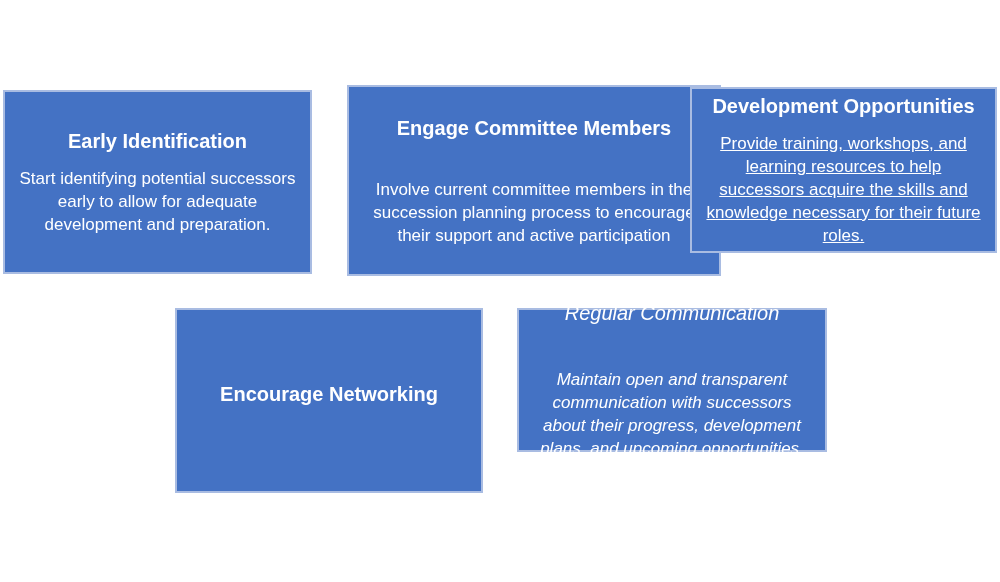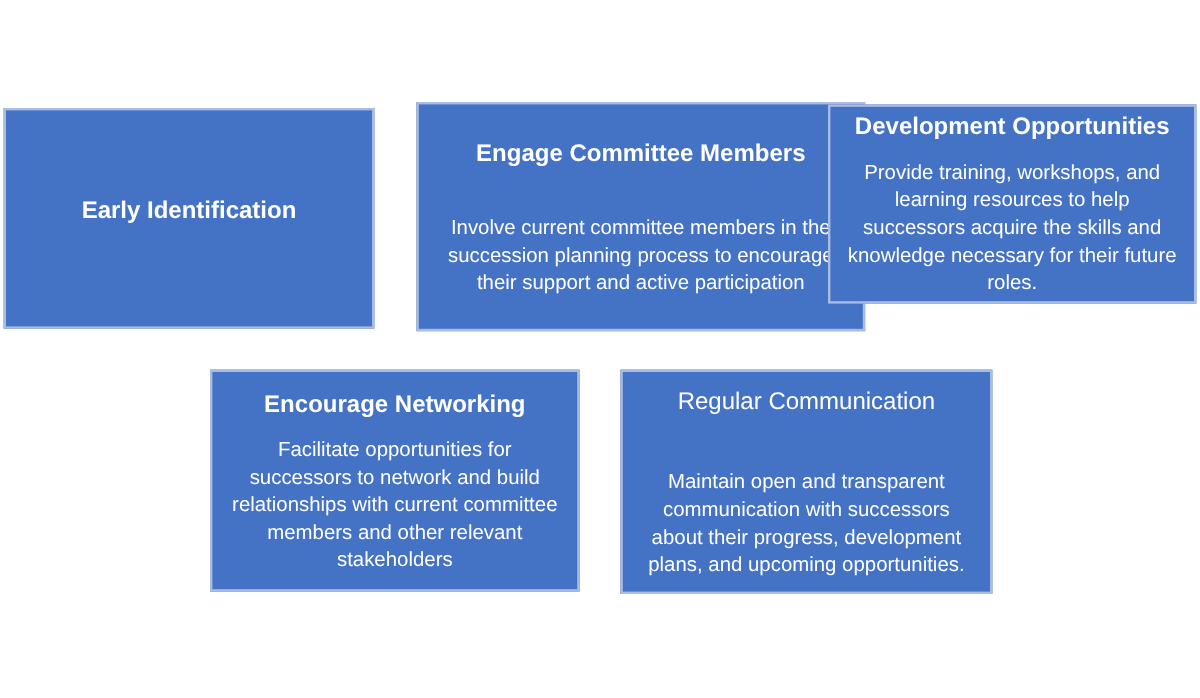--- a/index.html
+++ b/index.html
@@ -40,47 +40,47 @@
   .card-body {
     font-size: 17px;
     line-height: 23px;
     margin: 0;
   }
   
   .card-1 { left: 3px;   top: 90px;  width: 309px; height: 184px; }
   .card-2 { left: 347px; top: 85px;  width: 374px; height: 191px; }
   .card-3 { left: 690px; top: 87px;  width: 307px; height: 166px; }
   .card-4 { left: 175px; top: 308px; width: 308px; height: 185px; }
-  .card-5 { left: 517px; top: 308px; width: 310px; height: 187px; }
+  .card-5 { left: 517px; top: 308px; width: 310px; height: 144px; font-style: italic; }
   .card-2 .card-body { padding: 0 8px; margin-top: 24px; }
-  .card-3 .card-body { padding: 0 2px; }
+  .card-3 .card-body { padding: 0 2px; text-decoration: underline; }
   .card-5 .card-body { padding: 0 2px; margin-top: 29px; }
 </style>
 </head>
 <body>
 
 <div class="slide">
 
   <div class="card card-1">
     <h3 class="card-title">Early Identification</h3>
+    <p class="card-body">Start identifying potential successors early to allow for adequate development and preparation.</p>
   </div>
 
   <div class="card card-2">
     <h3 class="card-title">Engage Committee Members</h3>
     <p class="card-body">Involve current committee members in the succession planning process to encourage their support and active participation</p>
   </div>
 
   <div class="card card-3">
     <h3 class="card-title">Development Opportunities</h3>
     <p class="card-body">Provide training, workshops, and learning resources to help successors acquire the skills and knowledge necessary for their future roles.</p>
   </div>
 
   <div class="card card-4">
     <h3 class="card-title">Encourage Networking</h3>
-    <p class="card-body">Facilitate opportunities for successors to network and build relationships with current committee members and other relevant stakeholders</p>
   </div>
 
   <div class="card card-5 card--regular-title">
     <h3 class="card-title">Regular Communication</h3>
     <p class="card-body">Maintain open and transparent communication with successors about their progress, development plans, and upcoming opportunities.</p>
   </div>
 
 </div>
 
 </body></html>

